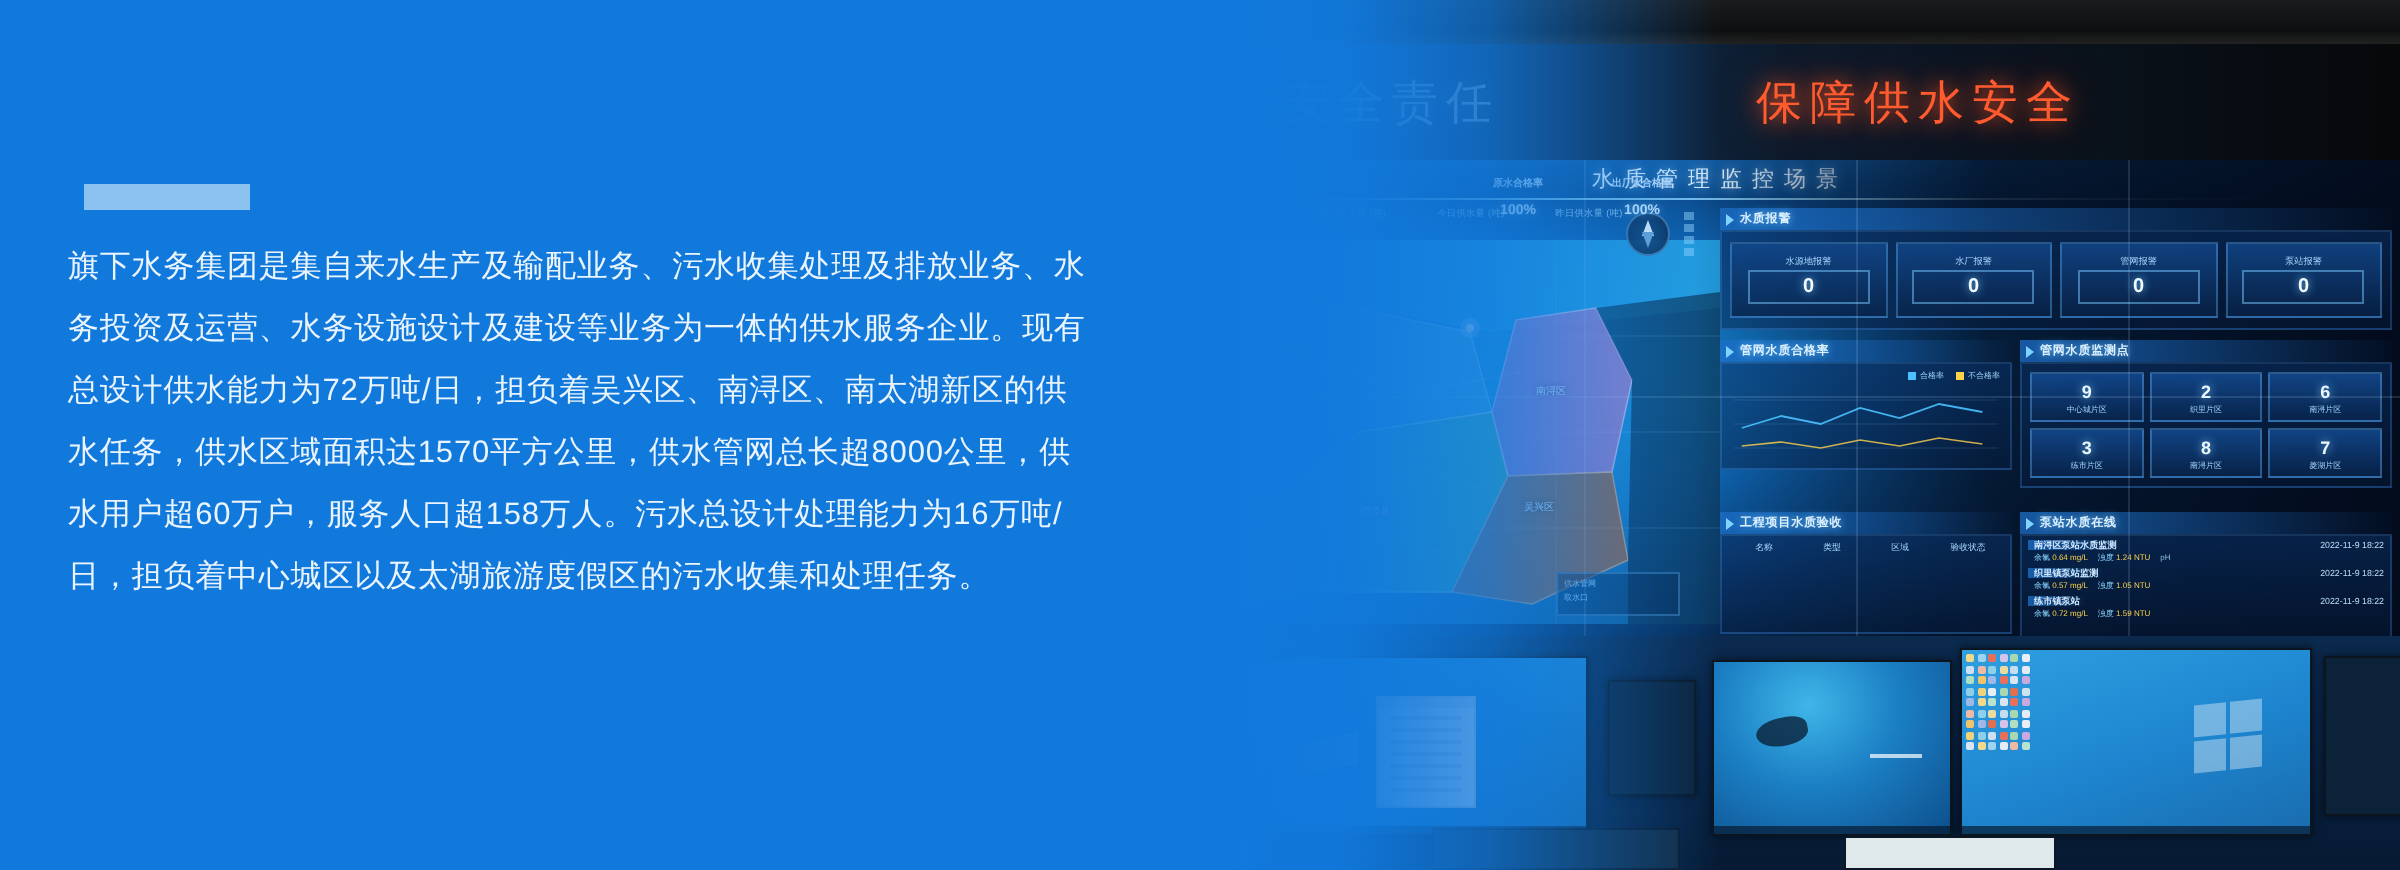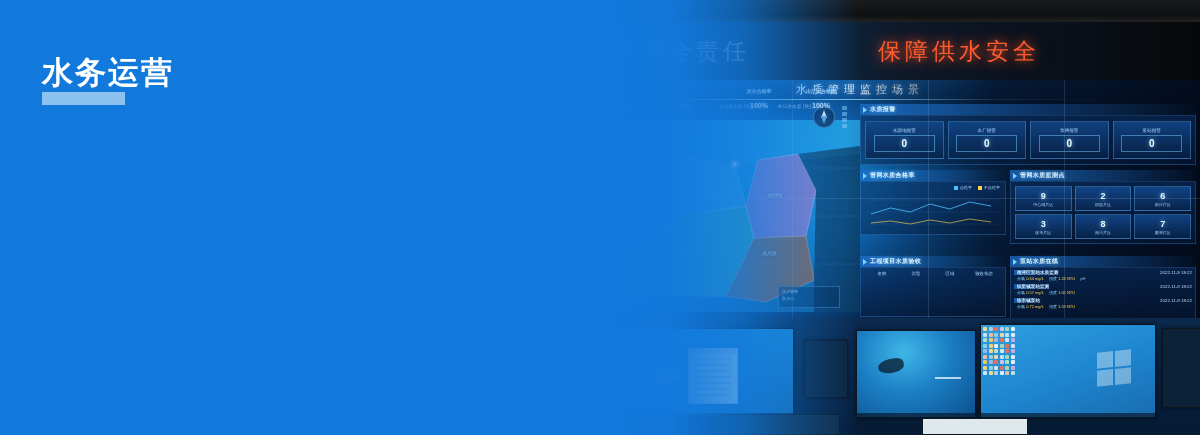--- a/index.html
+++ b/index.html
@@ -703,17 +703,17 @@
       <div class="keyboard" style="left:196px; top:96px; width:124px; height:21px;"></div>
       <div class="keyboard" style="left:402px; top:100px; width:106px; height:17px; background:#dfe8ea;"></div>
       <div style="position:absolute; left:98px; top:100px; width:9px; height:17px; background:#7fd0e8; border-radius:2px; opacity:.8;"></div>
     </div>
 
     <div class="photo-sheen"></div>
     <div class="fade"></div>
   </div>
 
   <div class="left-panel">
-    <div class="title">水务运营</div>
     <div class="title-bar"></div>
+    <div class="desc">旗下水务集团是集自来水生产及输配业务、污水收集处理及排放业务、水务投资及运营、水务设施设计及建设等业务为一体的供水服务企业。现有总设计供水能力为72万吨/日，担负着吴兴区、南浔区、南太湖新区的供水任务，供水区域面积达1570平方公里，供水管网总长超8000公里，供水用户超60万户，服务人口超158万人。污水总设计处理能力为16万吨/日，担负着中心城区以及太湖旅游度假区的污水收集和处理任务。</div>
   </div>
 
 </div>
 
 </body></html>

